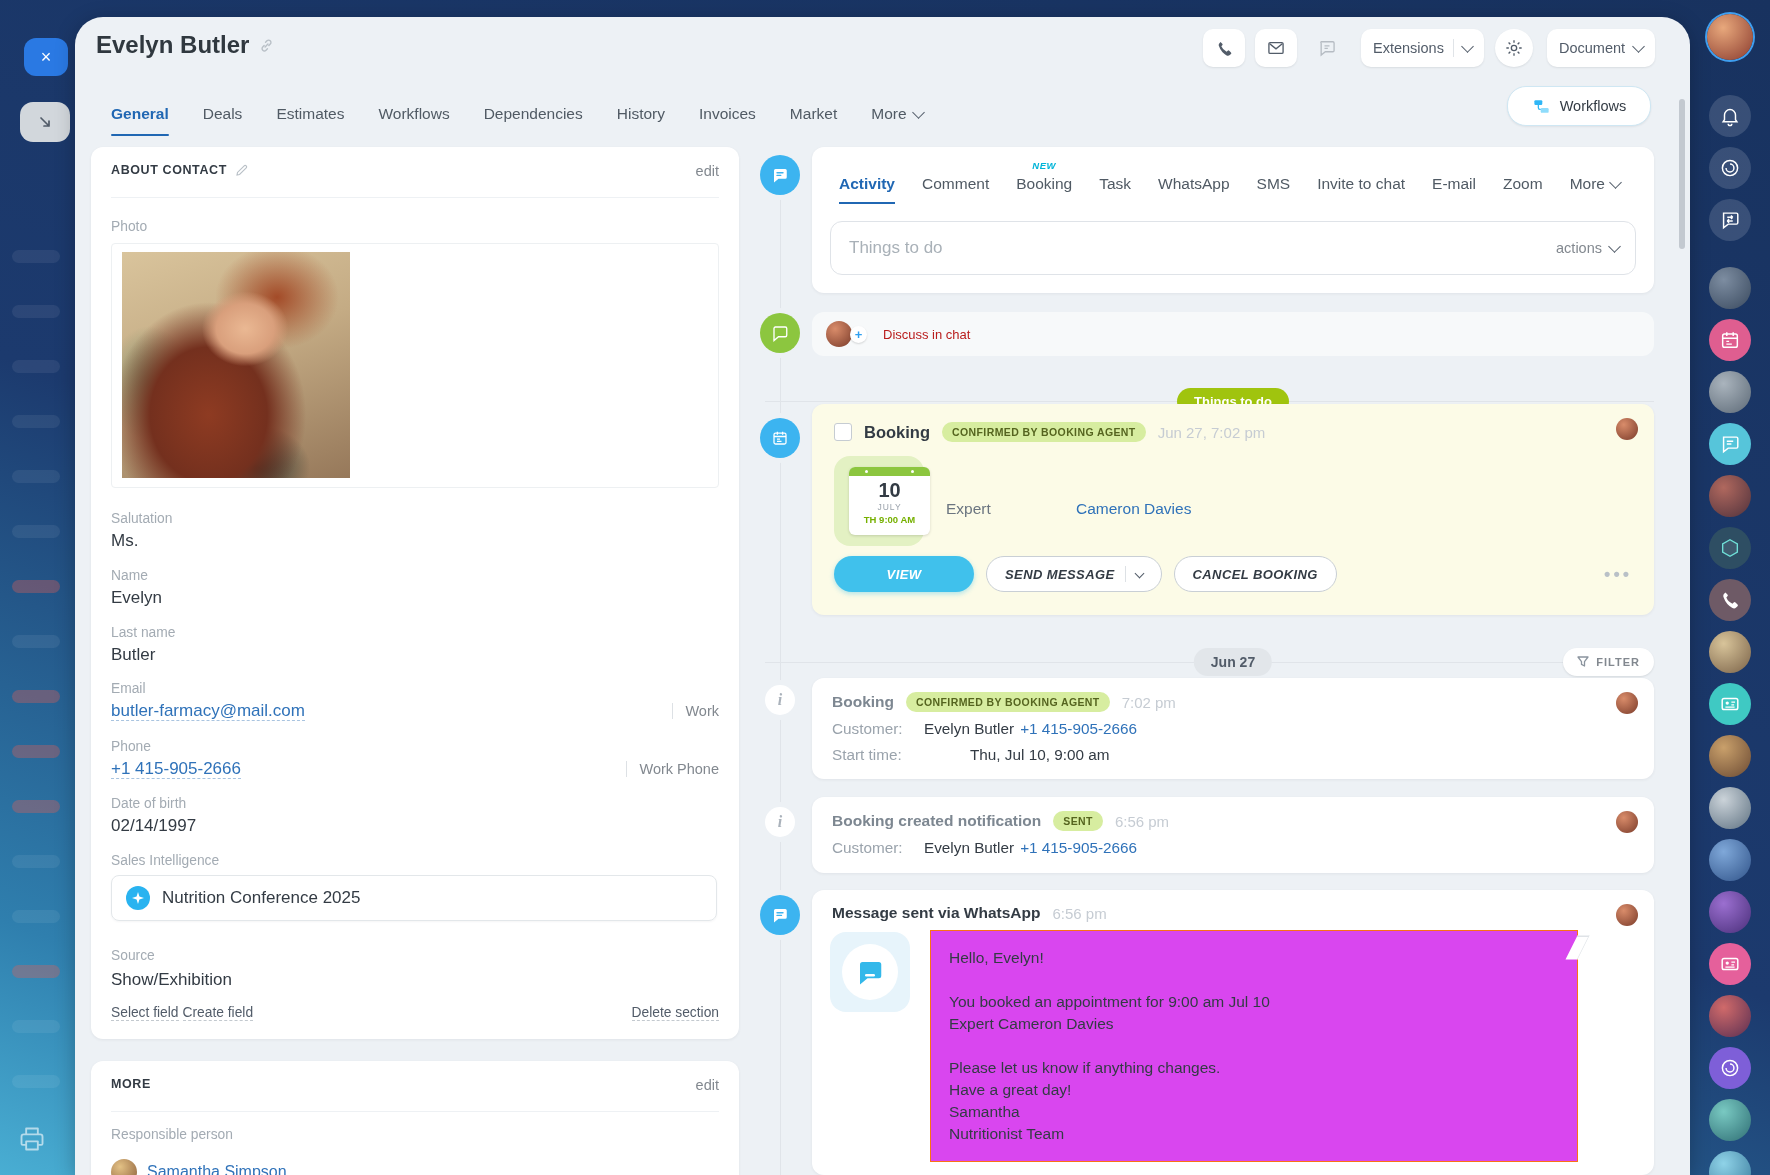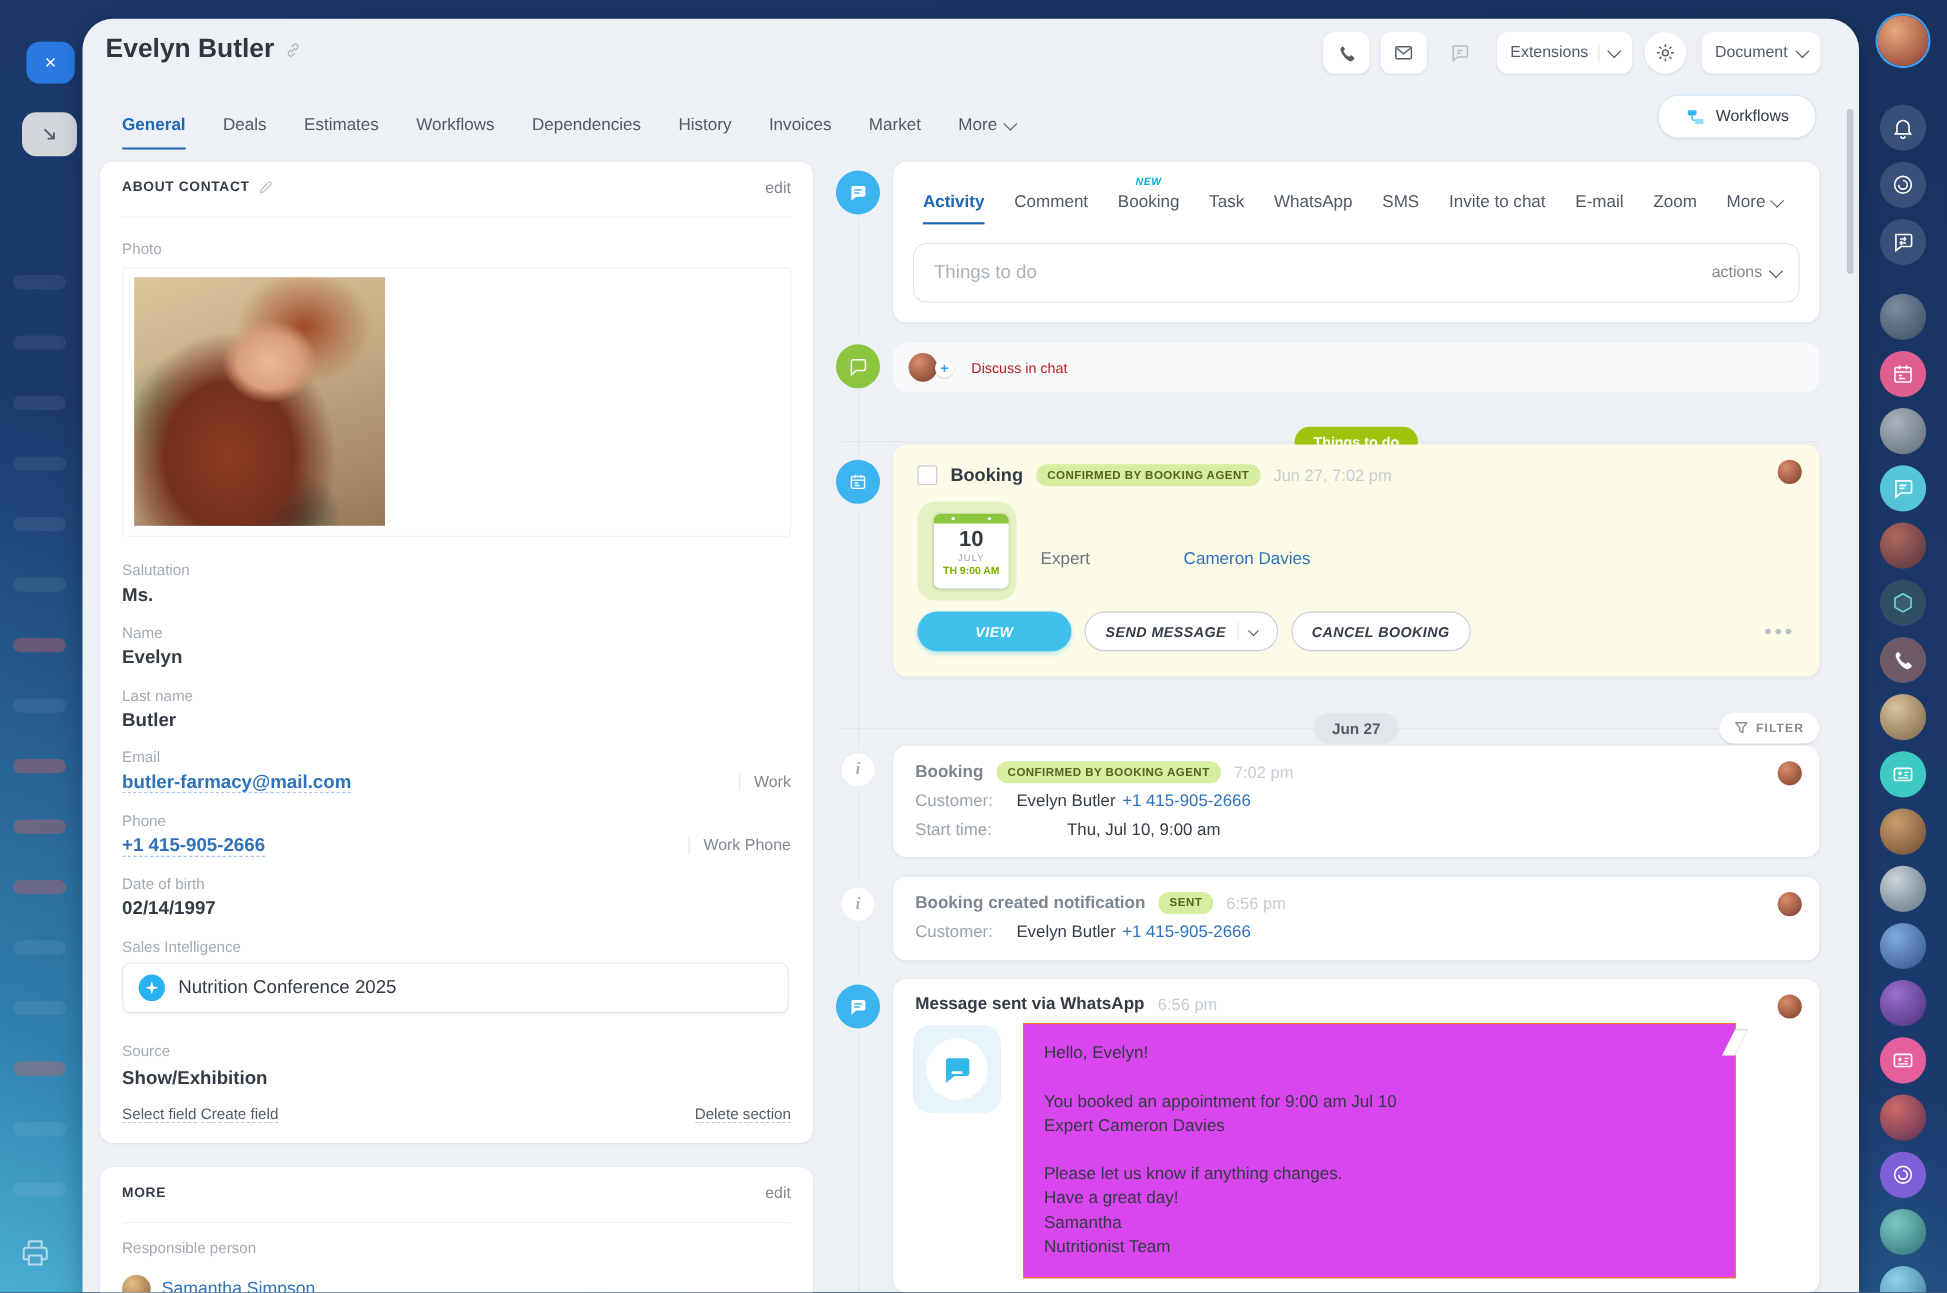--- a/index.html
+++ b/index.html
@@ -44,21 +44,21 @@
   .scroll-track{position:absolute;right:5px;top:60px;width:6px;bottom:0;}
   .scroll-thumb{position:absolute;top:22px;width:6px;height:150px;border-radius:3px;background:#c3c9d0;}
   
   .panel{position:absolute;background:#fff;border-radius:12px;box-shadow:0 1px 3px rgba(50,60,70,.07);}
   .about-card{left:16px;top:130px;width:648px;height:892px;}
   .more-card{left:16px;top:1044px;width:648px;height:131px;}
   .sec-head{position:absolute;left:20px;top:16px;font-size:12.5px;font-weight:700;letter-spacing:.6px;color:#333b44;display:flex;gap:8px;align-items:center;}
   .sec-edit{position:absolute;right:20px;top:16px;font-size:14.5px;color:#82888f;cursor:pointer;}
   .sec-line{position:absolute;left:20px;right:20px;top:50px;height:1px;background:#eef1f4;}
   .f-label{position:absolute;left:20px;font-size:13.8px;color:#a3abb3;}
-  .f-value{position:absolute;left:20px;font-size:17px;color:#333b44;font-weight:bold;}
+  .f-value{position:absolute;left:20px;font-size:17px;color:#333b44;}
   .f-link{color:#2f72b9;border-bottom:1px dashed #a9c4e0;cursor:pointer;}
   .f-tag{position:absolute;right:20px;font-size:14.5px;color:#82888f;border-left:1px solid #dde1e5;padding-left:12px;}
   .photo-box{position:absolute;left:20px;top:96px;width:606px;height:243px;border:1px solid #edf0f2;border-radius:4px;background:#fff;}
   .photo-img{position:absolute;left:10px;top:8px;width:228px;height:226px;background:
       radial-gradient(60px 52px at 54% 34%,#eab893 0%,#d99f7c 48%,rgba(217,159,124,0) 72%),
       radial-gradient(95px 80px at 68% 20%,#a34b28 0%,rgba(163,75,40,0) 65%),
       radial-gradient(130px 150px at 38% 72%,#8e3b22 0%,#74301e 45%,rgba(116,48,30,0) 75%),
       radial-gradient(70px 95px at 12% 58%,#7a8f6a 0%,rgba(122,143,106,0) 60%),
       radial-gradient(80px 60px at 58% 95%,#1e2a26 0%,rgba(30,42,38,0) 70%),
       linear-gradient(160deg,#d9c49c 0%,#c4ab84 45%,#96785a 100%);}
@@ -96,21 +96,21 @@
             padding:6px 17px;border-radius:14px;cursor:pointer;}
   
   .booking-card{top:387px;height:211px;background:#fcfbe7;}
   .bk-head{position:absolute;left:22px;top:18px;display:flex;align-items:center;gap:12px;}
   .checkbox{width:16px;height:16px;border:1px solid #c6ccd2;border-radius:3px;background:#fff;cursor:pointer;}
   .bk-title{font-size:16.5px;font-weight:700;color:#333b44;}
   .badge{background:#d7eda0;color:#55641f;font-size:10.5px;font-weight:700;letter-spacing:.4px;padding:4px 10px;border-radius:10px;}
   .tstamp{font-size:15px;color:#c6ccd3;}
   .mini-av{position:absolute;right:16px;top:14px;width:22px;height:22px;}
   .cal{position:absolute;left:22px;top:52px;width:90px;height:90px;background:#e3f1c3;border-radius:16px;}
-  .cal-card{position:absolute;left:15px;top:11px;width:68px;height:68px;background:#fff;border-radius:6px;box-shadow:0 1px 3px rgba(0,0,0,.15);text-align:center;}
+  .cal-card{position:absolute;left:15px;top:11px;width:81px;height:68px;background:#fff;border-radius:6px;box-shadow:0 1px 3px rgba(0,0,0,.15);text-align:center;}
   .cal-top{height:9px;background:#8cc63f;border-radius:6px 6px 0 0;position:relative;}
   .cal-top::before,.cal-top::after{content:"";position:absolute;top:3px;width:3px;height:3px;border-radius:50%;background:#fff;}
   .cal-top::before{left:16px;}.cal-top::after{right:16px;}
   .cal-day{font-size:20px;font-weight:700;color:#333b44;line-height:24px;margin-top:2px;}
   .cal-month{font-size:8.5px;color:#9aa2ab;letter-spacing:1px;}
   .cal-time{font-size:9.5px;font-weight:700;color:#76b000;margin-top:2px;}
   .bk-row{position:absolute;left:134px;display:flex;align-items:center;font-size:15.5px;}
   .bk-row .lbl{color:#6b7580;width:118px;}
   .val-pill{background:#edf3fb;border-radius:6px;padding:5px 12px;color:#333b44;}
   .bk-link{color:#2f72b9;cursor:pointer;}

